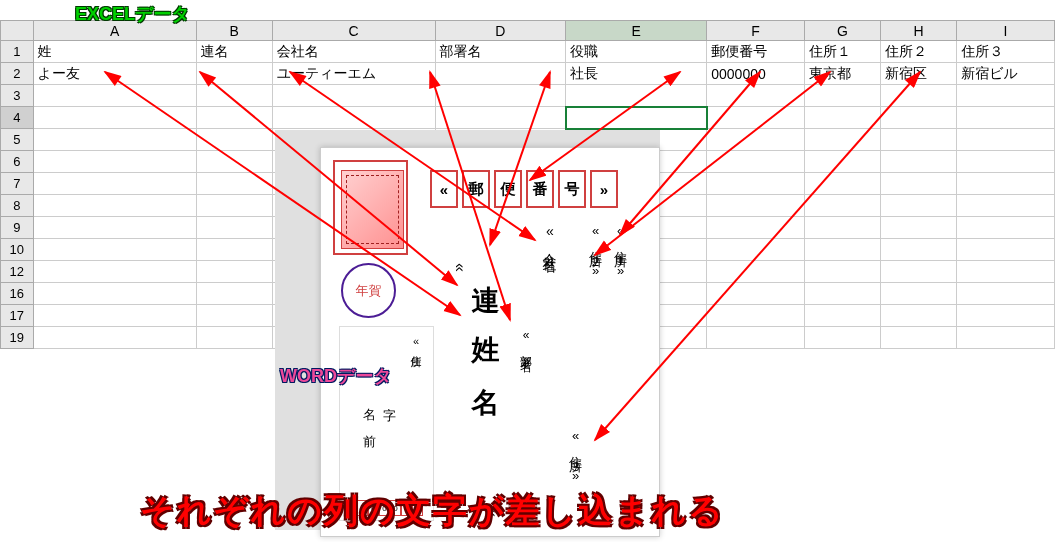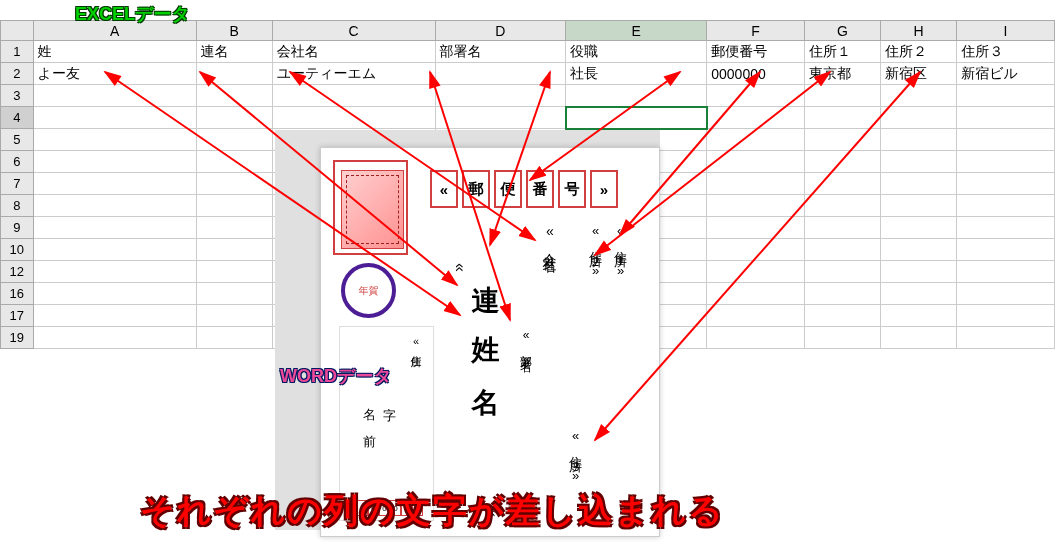--- a/index.html
+++ b/index.html
@@ -17,21 +17,21 @@
   th.colhead.sel { background: #c8d8c8; }
   td { border: 1px solid #ccc; font-size: 14px; padding: 0 4px; height: 22px; background: #fff; }
   .active-cell { outline: 2px solid #188038; outline-offset: -1px; }
   
   .envelope { position: absolute; left: 320px; top: 147px; width: 340px; height: 390px; background: #fff; box-shadow: 0 0 6px rgba(0,0,0,0.2); border: 1px solid #ccc; z-index: 5; }
   .env-bg { position: absolute; left: 275px; top: 130px; width: 385px; height: 400px; background: #e0e0e0; z-index: 3; }
   
   .stamp-area { position: absolute; top: 12px; left: 12px; width: 75px; height: 95px; border: 2px solid #d04040; }
   .stamp-img { position: absolute; top: 8px; left: 6px; width: 63px; height: 79px; background: linear-gradient(135deg, #ffd0d0, #ff9090); border: 1px solid #d04040; }
   .stamp-inner { position: absolute; top: 4px; left: 4px; right: 4px; bottom: 4px; border: 1px dashed #a02020; }
-  .nenga-seal { position: absolute; top: 115px; left: 20px; width: 55px; height: 55px; border-radius: 50%; border: 4px solid #4c1d95; display: flex; align-items: center; justify-content: center; color: #d04040; font-size: 10px; text-align: center; }
+  .nenga-seal { position: absolute; top: 115px; left: 20px; width: 55px; height: 55px; border-radius: 50%; border: 2px solid #4c1d95; display: flex; align-items: center; justify-content: center; color: #d04040; font-size: 13px; text-align: center; }
   
   .zip-row { position: absolute; top: 22px; left: 105px; display: flex; gap: 0; }
   .zip-box { width: 28px; height: 38px; border: 2px solid #d04040; margin-left: 4px; display: flex; align-items: center; justify-content: center; font-size: 15px; font-weight: bold; }
   
   .vtext { writing-mode: vertical-rl; text-orientation: upright; position: absolute; font-size: 14px; letter-spacing: 3px; }
   .addr1 { top: 75px; right: 30px; font-size: 13px; }
   .addr2 { top: 75px; right: 55px; font-size: 13px; }
   .addr3 { top: 280px; right: 75px; font-size: 13px; }
   .company { top: 75px; right: 100px; font-size: 14px; }
   .dept { top: 180px; right: 125px; font-size: 12px; }

